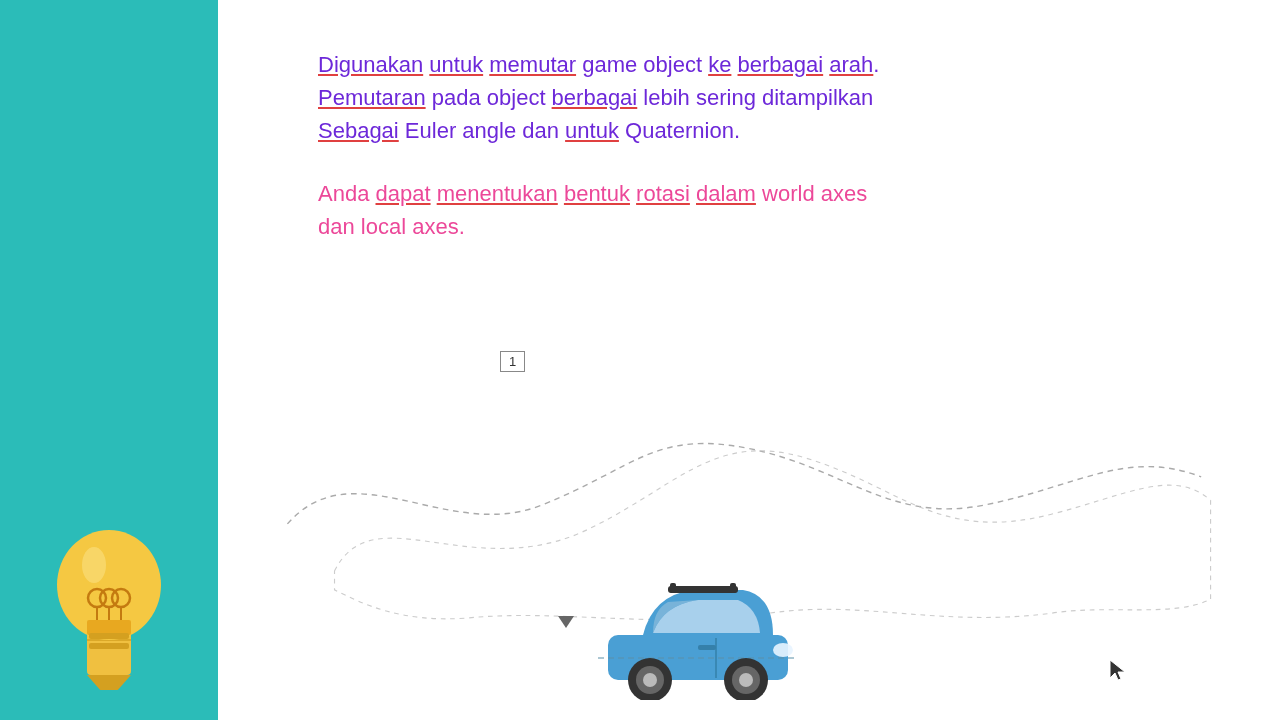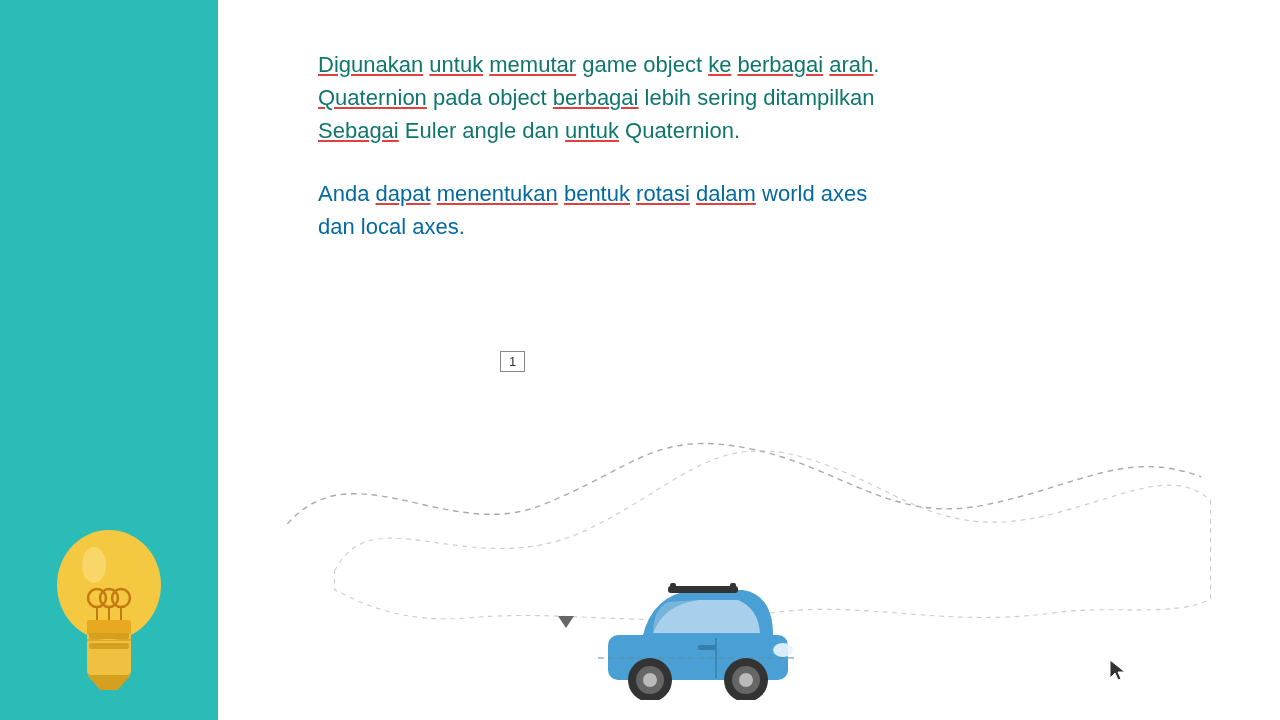--- a/index.html
+++ b/index.html
@@ -57,34 +57,34 @@
       margin-bottom: 28px;
     }
 
     .slide-title span.underline {
       text-decoration: underline;
       text-decoration-color: #e04040;
     }
 
     .content-text {
       font-size: 22px;
-      color: #0f766e;
+      color: #6d28d9;
       line-height: 1.5;
       margin-left: 40px;
       margin-bottom: 30px;
     }
 
     .content-text .underline {
       text-decoration: underline;
       text-decoration-color: #e04040;
     }
 
     .content-text2 {
       font-size: 22px;
-      color: #0369a1;
+      color: #ec4899;
       line-height: 1.5;
       margin-left: 40px;
       margin-bottom: 10px;
     }
 
     .content-text2 .underline {
       text-decoration: underline;
       text-decoration-color: #e04040;
     }
 
@@ -183,21 +183,21 @@
       <ellipse cx="80" cy="222" rx="32" ry="5" fill="rgba(0,0,0,0.18)"></ellipse>
     </svg>
   </div>
 </div>
 
 <div class="main">
 
 
   <div class="content-text">
     <span class="underline">Digunakan</span> <span class="underline">untuk</span> <span class="underline">memutar</span> game object <span class="underline">ke</span> <span class="underline">berbagai</span> <span class="underline">arah</span>.<br>
-    <span class="underline">Quaternion</span> pada object <span class="underline">berbagai</span> lebih sering ditampilkan<br>
+    <span class="underline">Pemutaran</span> pada object <span class="underline">berbagai</span> lebih sering ditampilkan<br>
     <span class="underline">Sebagai</span> Euler angle dan <span class="underline">untuk</span> Quaternion.
   </div>
 
   <div class="content-text2">
     Anda <span class="underline">dapat</span> <span class="underline">menentukan</span> <span class="underline">bentuk</span> <span class="underline">rotasi</span> <span class="underline">dalam</span> world axes<br>
     dan local axes.
   </div>
 
   <div class="diagram-area">
 

